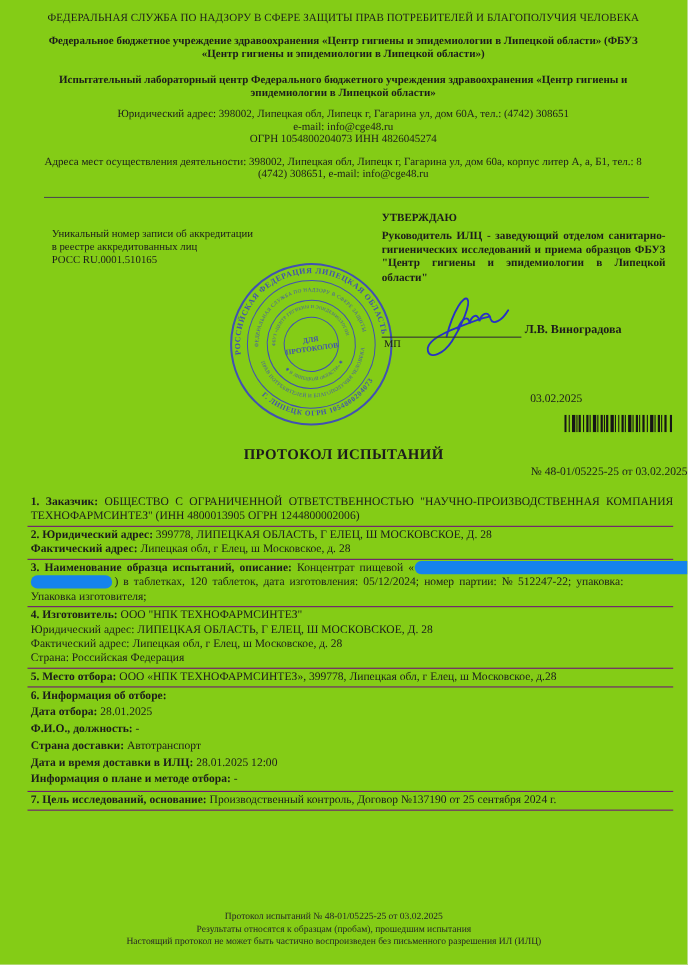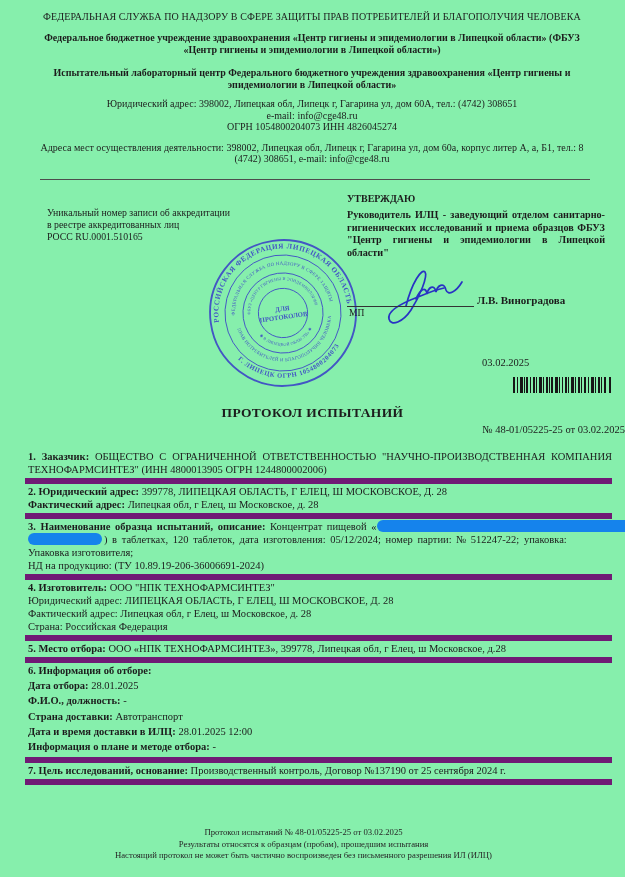--- a/index.html
+++ b/index.html
@@ -1,17 +1,17 @@
 <!DOCTYPE html>
 <html><head>
 <meta charset="utf-8">
 <style>
   html,body{margin:0;padding:0;background:#e8e8e8;}
   .page{
-    position:relative;width:625px;height:877px;background:#86efac;
+    position:relative;width:625px;height:877px;background:#84cc16;
     font-family:"Liberation Serif","DejaVu Serif",serif;color:#1c1c1c;
     overflow:hidden;margin:0 auto;
   }
   .abs{position:absolute;}
   .b{font-weight:bold;}
   .just{text-align:justify;}
   .nowrap{white-space:nowrap;}
 
   .header{left:28px;top:11px;width:568px;font-size:10px;line-height:12px;text-align:center;}
   .header .agency{letter-spacing:.1px;}
@@ -36,21 +36,21 @@
   .stamp{left:206px;top:236px;width:154px;height:154px;opacity:.88;}
   .sig-svg{left:376px;top:264px;width:98px;height:64px;}
 
   .barcode{left:513px;top:377px;width:98px;height:16px;}
 
   .doc-title{left:0;top:405px;width:625px;text-align:center;}
   .doc-title .t1{font-size:13.5px;font-weight:bold;letter-spacing:.4px;}
   .doc-title .t2{font-size:10.5px;margin-top:3px;text-align:right;}
 
   .bodytbl{left:25px;top:448px;width:587px;font-size:10.5px;line-height:13px;}
-  .row{border-bottom:6px solid #701a75;padding:1px 0 2px 3px;}
+  .row{border-bottom:1px solid #701a75;padding:1px 0 2px 3px;}
   .row:first-child{padding-top:2px;}
   .r6 .sub{margin-bottom:2.2px;}
   .ws{word-spacing:2px;}
   .redact{display:inline-block;background:#1583ec;border-radius:7px;height:12px;vertical-align:text-bottom;}
   .redact.r1{width:268px;margin-left:1px;}
   .redact.r2{width:74px;margin-right:2px;}
 
   .footer{left:0;top:827px;width:607px;text-align:center;font-size:8.7px;line-height:11.6px;color:#262626;}
 </style>
 </head>
@@ -192,24 +192,20 @@
 
     <div class="row">
       <div class="nowrap ws">
         <span class="b">3. Наименование образца испытаний, описание:</span>
         <span>Концентрат пищевой «</span><span class="redact r1"></span>
       </div>
       <div class="ws">
         <span class="redact r2"></span><span>) в таблетках, 120 таблеток, дата изготовления: 05/12/2024; номер партии: № 512247-22; упаковка:</span>
       </div>
       <div>Упаковка изготовителя;</div>
-      <div>
-        <span>НД на продукцию:</span>
-        <span>(ТУ 10.89.19-206-36006691-2024)</span>
-      </div>
     </div>
 
     <div class="row">
       <div>
         <span class="b">4. Изготовитель:</span>
         <span>ООО "НПК ТЕХНОФАРМСИНТЕЗ"</span>
       </div>
       <div>
         <span>Юридический адрес:</span>
         <span>ЛИПЕЦКАЯ ОБЛАСТЬ, Г ЕЛЕЦ, Ш МОСКОВСКОЕ, Д. 28</span>

